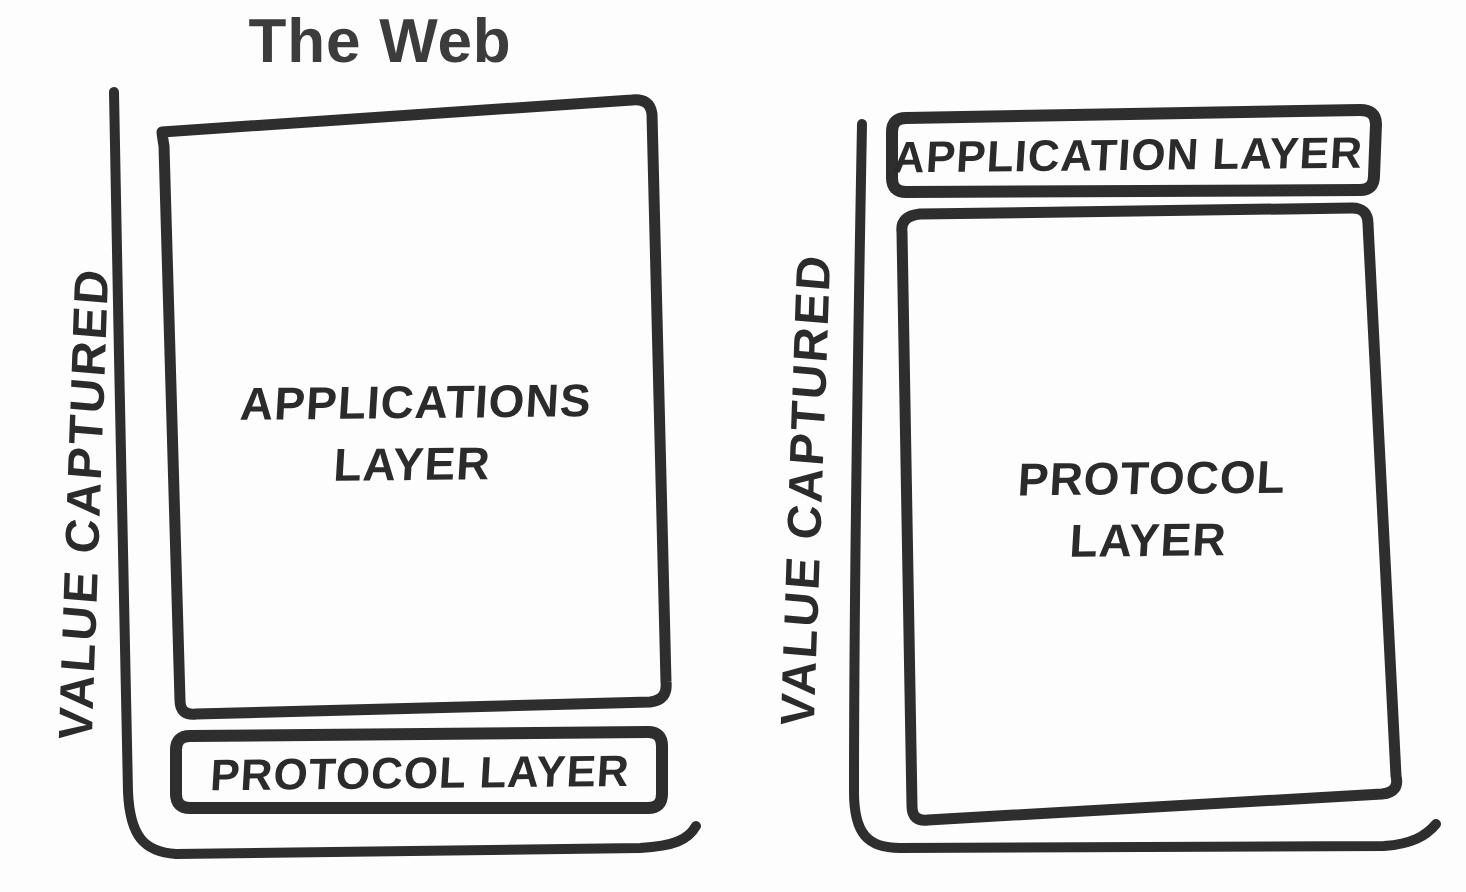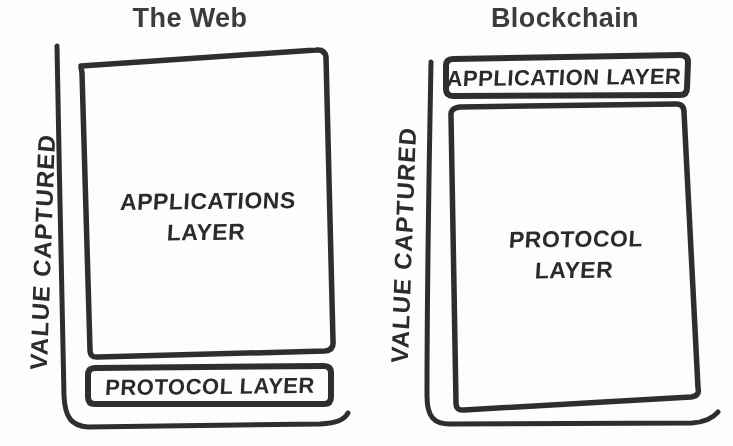--- a/index.html
+++ b/index.html
@@ -20,21 +20,21 @@
   svg.ink-layer path {
     fill: none;
     stroke: #2e2e2e;
     stroke-linecap: round;
     stroke-linejoin: round;
   }
   .panel-title {
     position: absolute;
     width: 180px;
     text-align: center;
-    font-size: 27px;
+    font-size: 31px;
     font-weight: bold;
     letter-spacing: 0.4px;
     color: #3c3c3c;
   }
   .hand {
     position: absolute;
     text-align: center;
     font-weight: bold;
     color: #2b2b2b;
     transform: skewX(-4deg) rotate(-0.6deg);
@@ -74,21 +74,20 @@
     <path stroke-width="6" d="M 95,368 L 324,366 Q 331,366 331,373 L 331,397 Q 331,404 324,404 L 95,404 Q 88,404 88,397 L 88,375 Q 88,368 95,368 Z"></path>
 
     <path stroke-width="5" d="M 431,62 C 429,170 427,300 427,396 C 427,417 434,424 450,424 L 692,423 C 706,422 713,418 718,412"></path>
 
     <path stroke-width="6" d="M 453,59 L 680,55 Q 688,55 688,62 L 687,88 Q 687,95 680,95 L 453,96 Q 446,96 446,89 L 446,66 Q 446,59 453,59 Z"></path>
 
     <path stroke-width="5.5" d="M 460,107 L 676,104 Q 684,104 684,112 L 698,388 Q 700,396 691,397 L 464,410 Q 456,411 456,403 L 451,116 Q 450,108 460,107 Z"></path>
   </svg>
 
   <div class="panel-title" style="left:100px; top:3px;">The Web</div>
-  <div class="panel-title" style="left:475px; top:3px;">Blockchain</div>
 
   <div class="axis-label" style="left:-87px; top:238px;">VALUE CAPTURED</div>
   <div class="axis-label" style="left:274px; top:231px;">VALUE CAPTURED</div>
 
   <div class="hand layer-label-big" style="left:117px; top:186px; width:180px;">APPLICATIONS LAYER</div>
   <div class="hand layer-label-small" style="left:95px; top:374px; width:230px;">PROTOCOL LAYER</div>
 
   <div class="hand layer-label-small" style="left:439px; top:65px; width:250px;">APPLICATION LAYER</div>
   <div class="hand layer-label-big" style="left:505px; top:224px; width:140px;">PROTOCOL LAYER</div>
 

